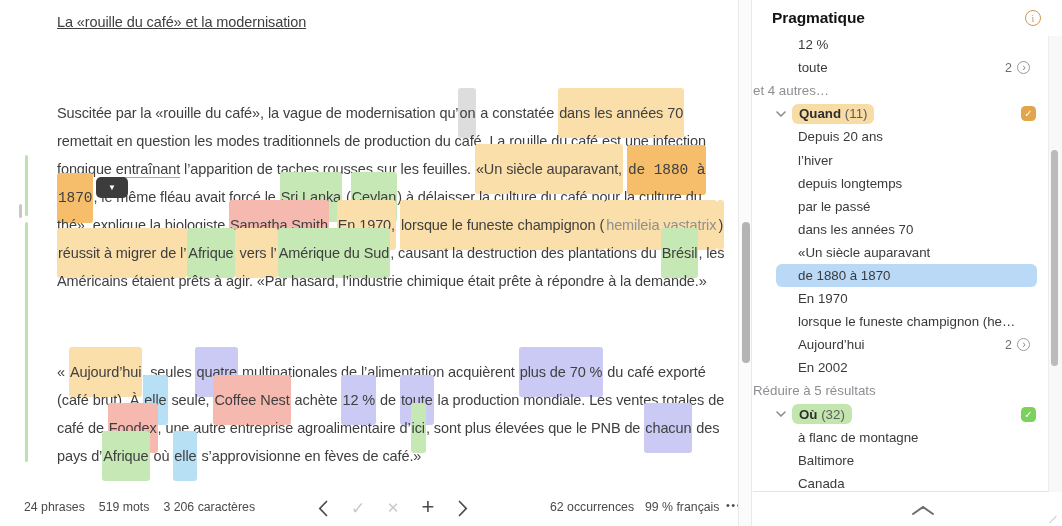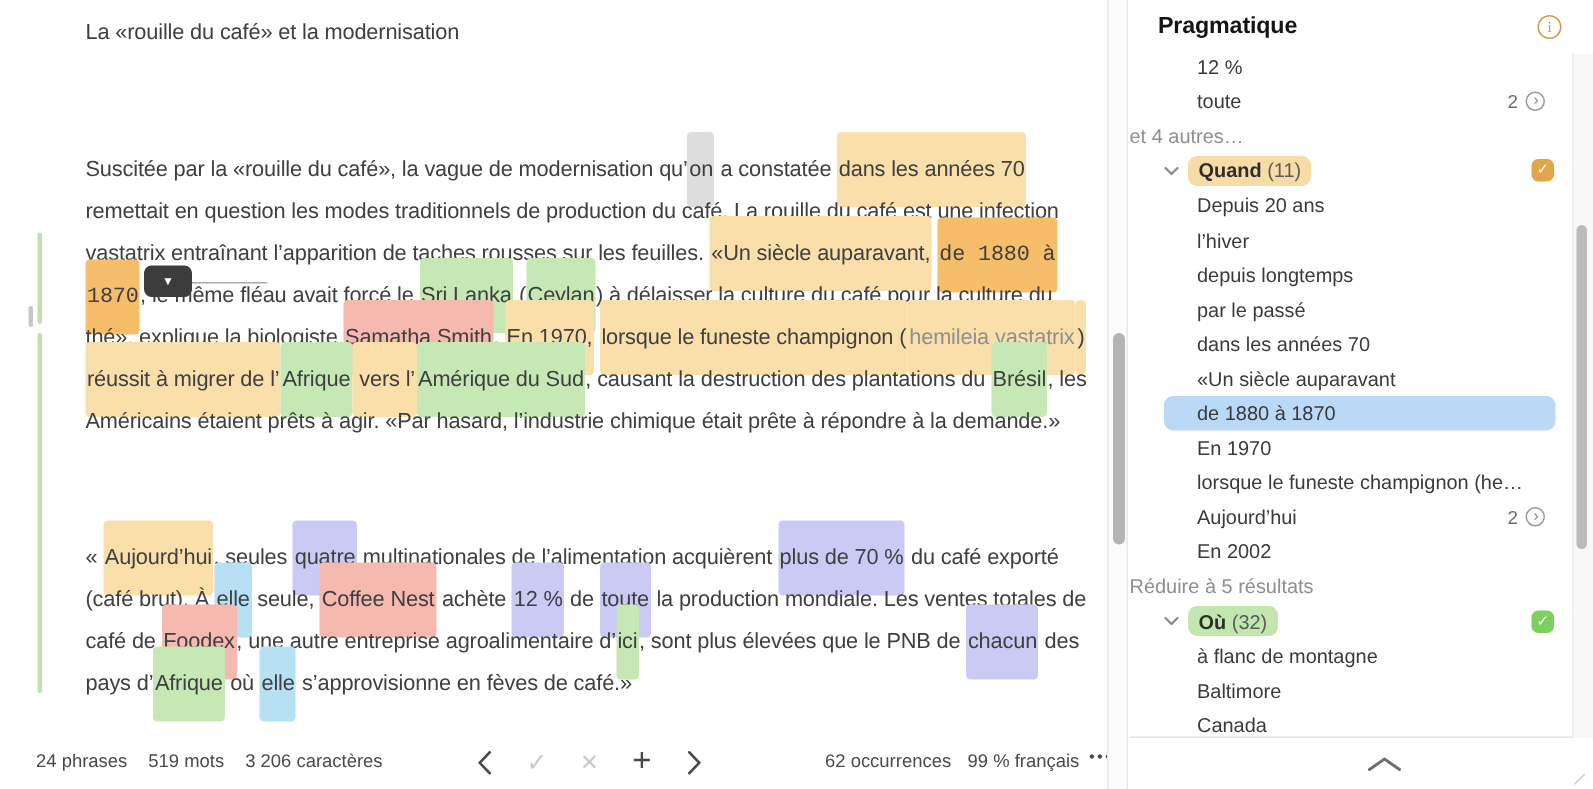--- a/index.html
+++ b/index.html
@@ -2,35 +2,35 @@
 <html style="--hl_orange: #FADFAB; --hl_orange_active: #F6BD6B; --hl_green: #C6E8B5; --hl_red: #F6B9B0; --hl_purple: #CACAF5; --hl_blue: #B7E0F5; --hl_gray: #DDDDDD; --group_orange: #F8DCA6; --group_green: #C3E6AE; --check_orange: #E3A54C; --check_green: #7BD15B; --selected_blue: #BAD9F7; --info: #D4964E; --margin_green: #BCE2B1; --margin_gray: #C7C7C7;"><head>
 <meta charset="utf-8">
 <style>
   html,body{margin:0;padding:0;}
   body{
     width:1062px;height:526px;position:relative;overflow:hidden;background:#fff;
     font-family:"Liberation Sans","DejaVu Sans",sans-serif;color:#3f3f3f;
   }
   
   .panel-main{position:absolute;left:0;top:0;width:738px;height:526px;background:#fff;}
-  .doc-title{position:absolute;left:57px;top:8px;height:28px;line-height:28px;font-size:14.5px;letter-spacing:-0.1px;white-space:pre;}
+  .doc-title{position:absolute;left:57px;top:8px;height:28px;line-height:28px;font-size:14.5px;letter-spacing:-0.1px;white-space:pre;text-decoration:underline;}
   .para{position:absolute;left:57px;width:672px;}
   #para1{top:99px;}
   #para2{top:358px;}
   .tline{height:28px;line-height:28px;font-size:14.5px;letter-spacing:-0.1px;white-space:pre;}
   .seg{border-radius:3px;padding:17px 1px;}
   .h-orange{background:var(--hl_orange);}
   .h-orangeActive{background:var(--hl_orange_active);font-family:Liberation Mono, monospace;}
   .h-green{background:var(--hl_green);}
   .h-red{background:var(--hl_red);}
   .h-purple{background:var(--hl_purple);}
   .h-blue{background:var(--hl_blue);}
   .h-gray{background:var(--hl_gray);}
   .muted{color:#8f8f8f;}
-  .u{border-bottom:1.5px solid #a8a8a8;padding-bottom:11px;}
+  .u{border-bottom:1.5px solid #a8a8a8;padding-bottom:0;}
   .margin-bar{position:absolute;border-radius:2px;}
   #mbar-green1{left:25px;top:155px;width:3px;height:61px;background:var(--margin_green);}
   #mbar-gray{left:19px;top:204px;width:3px;height:14px;background:var(--margin_gray);}
   #mbar-green2{left:25px;top:222px;width:3px;height:240px;background:var(--margin_green);}
   .popover-btn{
     position:absolute;left:96px;top:177px;width:32px;height:21px;background:#3c3c3c;
     border-radius:5px;display:flex;align-items:center;justify-content:center;z-index:5;
     color:#fff;font-size:8px;cursor:pointer;
   }
   
@@ -86,21 +86,21 @@
 <div class="panel-main">
   <div class="doc-title">La «rouille du café» et la modernisation</div>
 
   <div class="margin-bar" id="mbar-green1"></div>
   <div class="margin-bar" id="mbar-gray"></div>
   <div class="margin-bar" id="mbar-green2"></div>
 
   <div class="para" id="para1">
       <div class="tline"><span>Suscitée par la «rouille du café», la vague de modernisation qu’</span><span class="seg h-gray">on</span><span> a constatée </span><span class="seg h-orange">dans les années 70</span></div>
       <div class="tline"><span>remettait en question les modes traditionnels de production du café. La rouille du café est une infection</span></div>
-      <div class="tline"><span>vastatrix </span><span class="u">entraînant</span><span> l’apparition de taches rousses sur les feuilles. </span><span class="seg h-orange">«Un siècle auparavant,</span><span> </span><span class="seg h-orangeActive">de 1880 à</span></div>
+      <div class="tline"><span>fongique </span><span class="u">entraînant</span><span> l’apparition de taches rousses sur les feuilles. </span><span class="seg h-orange">«Un siècle auparavant,</span><span> </span><span class="seg h-orangeActive">de 1880 à</span></div>
       <div class="tline"><span class="seg h-orangeActive">1870</span><span>, le même fléau avait forcé le </span><span class="seg h-green">Sri Lanka</span><span> (</span><span class="seg h-green">Ceylan</span><span>) à délaisser la culture du café pour la culture du</span></div>
       <div class="tline"><span>thé», explique la biologiste </span><span class="seg h-red">Samatha Smith</span><span>. </span><span class="seg h-orange">En 1970,</span><span> </span><span class="seg h-orange">lorsque le funeste champignon (</span><span class="seg h-orange muted">hemileia vastatrix</span><span class="seg h-orange">)</span></div>
       <div class="tline"><span class="seg h-orange">réussit à migrer de l’</span><span class="seg h-green">Afrique</span><span class="seg h-orange"> vers l’</span><span class="seg h-green">Amérique du Sud</span><span>, causant la destruction des plantations du </span><span class="seg h-green">Brésil</span><span>, les</span></div>
       <div class="tline"><span>Américains étaient prêts à agir. «Par hasard, l’industrie chimique était prête à répondre à la demande.»</span></div>
     </div>
   <div class="para" id="para2">
       <div class="tline"><span>« </span><span class="seg h-orange">Aujourd’hui</span><span>, seules </span><span class="seg h-purple">quatre</span><span> multinationales de l’alimentation acquièrent </span><span class="seg h-purple">plus de 70 %</span><span> du café exporté</span></div>
       <div class="tline"><span>(café brut). À </span><span class="seg h-blue">elle</span><span> seule, </span><span class="seg h-red">Coffee Nest</span><span> achète </span><span class="seg h-purple">12 %</span><span> de </span><span class="seg h-purple">toute</span><span> la production mondiale. Les ventes totales de</span></div>
       <div class="tline"><span>café de </span><span class="seg h-red">Foodex</span><span>, une autre entreprise agroalimentaire d’</span><span class="seg h-green">ici</span><span>, sont plus élevées que le PNB de </span><span class="seg h-purple">chacun</span><span> des</span></div>
       <div class="tline"><span>pays d’</span><span class="seg h-green">Afrique</span><span> où </span><span class="seg h-blue">elle</span><span> s’approvisionne en fèves de café.»</span></div>

